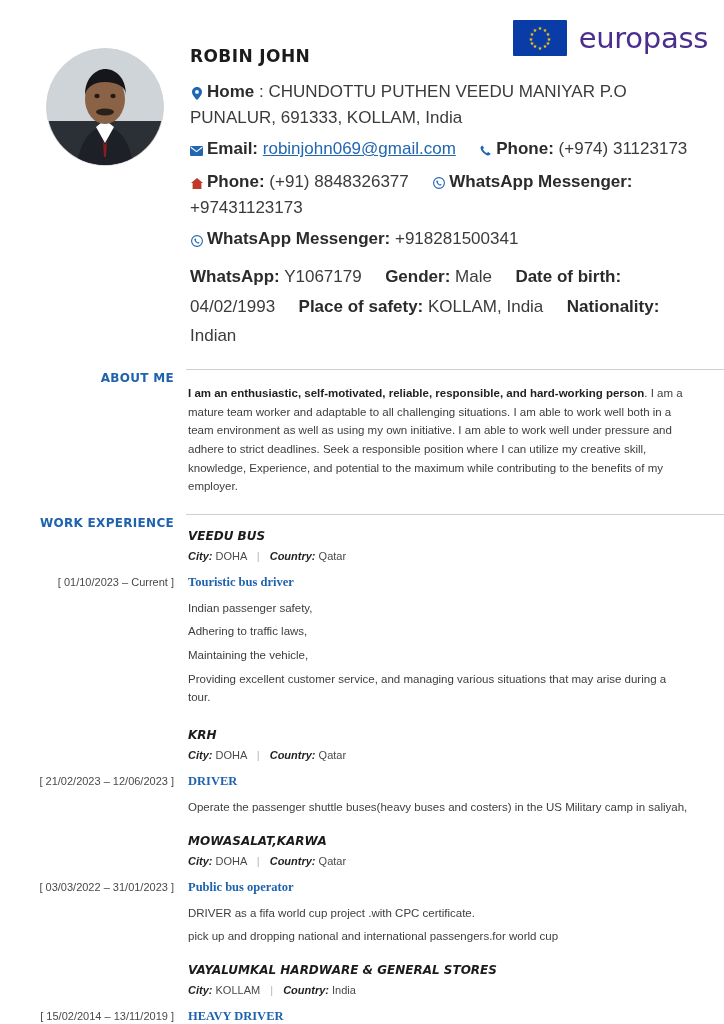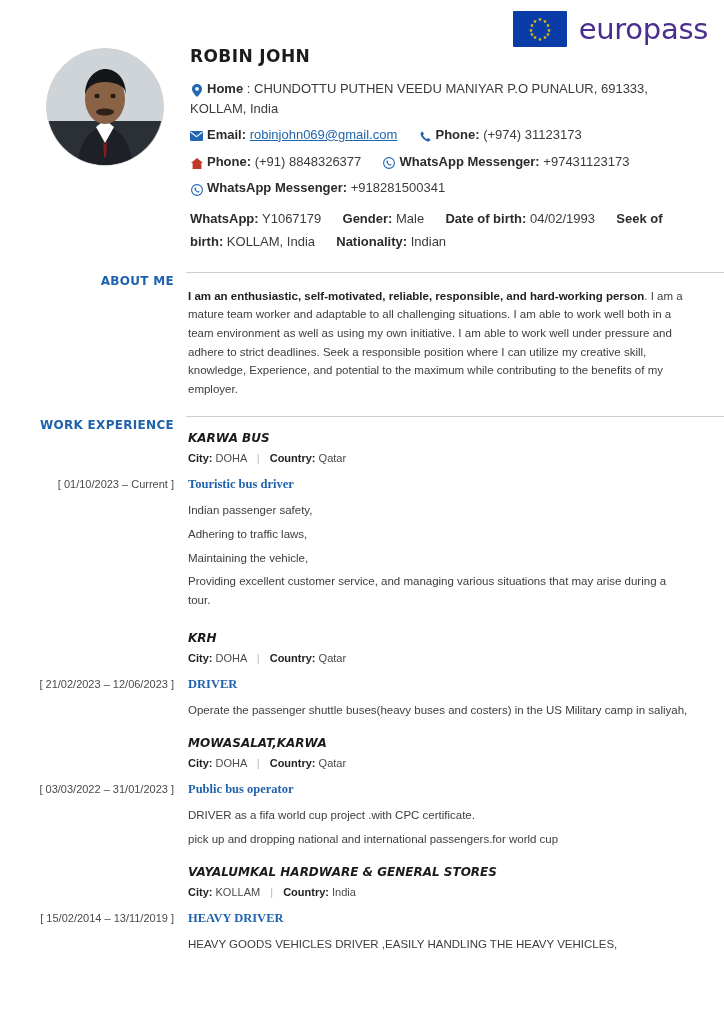--- a/index.html
+++ b/index.html
@@ -20,21 +20,21 @@
     position: relative;
     width: 724px;
     height: 1024px;
     padding: 0;
     box-sizing: border-box;
   }
 
   
   .brand {
     position: absolute;
-    top: 11px;
+    top: 20px;
     right: 16px;
     display: flex;
     align-items: center;
     gap: 12px;
   }
   .eu-flag {
     width: 54px;
     height: 36px;
     background: #0a3ca8;
     position: relative;
@@ -87,21 +87,21 @@
     font-size: 17px;
     font-weight: bold;
     color: #1b1b1b;
     letter-spacing: 0.4px;
     margin: 0 0 14px 0;
     font-family: "DejaVu Sans", sans-serif;
   }
   .contact-line {
     margin-bottom: 7px;
     line-height: 1.45;
-    font-size: 13px;
+    font-size: 17px;
     color: #3b3b3b;
   }
   .contact-line .lbl { font-weight: bold; color: #2b2b2b; }
   .ico {
     display: inline-block;
     width: 13px;
     text-align: center;
     color: #2166b0;
     margin-right: 4px;
     vertical-align: -1px;
@@ -155,21 +155,21 @@
     font-size: 12px;
     color: #1b1b1b;
     margin-bottom: 7px;
     font-family: "DejaVu Sans", sans-serif;
   }
   .citycountry {
     font-size: 11px;
     color: #4a4a4a;
     margin-bottom: 13px;
   }
-  .citycountry b { color: #1f1f1f; }
+  .citycountry b { color: #1f1f1f; font-style: italic; }
   .sep {
     display: inline-block;
     margin: 0 7px;
     color: #b6b6b6;
   }
   .role-row {
     display: flex;
     margin-left: -188px;
     margin-bottom: 9px;
     justify-content: space-between;
@@ -303,21 +303,21 @@
       <div class="contact-line docline">
         <span class="lbl">WhatsApp:</span>
         <span>Y1067179</span>
         <span class="inline-gap"></span>
         <span class="lbl">Gender:</span>
         <span>Male</span>
         <span class="inline-gap"></span>
         <span class="lbl">Date of birth:</span>
         <span>04/02/1993</span>
         <span class="inline-gap"></span>
-        <span class="lbl">Seek of birth:</span>
+        <span class="lbl">Place of safety:</span>
         <span>KOLLAM, India</span>
         <span class="inline-gap"></span>
         <span class="lbl">Nationality:</span>
         <span>Indian</span>
       </div>
     </div>
   </div>
 
   <div class="section">
     <div class="section-title">ABOUT ME</div>
@@ -326,21 +326,21 @@
         <b>I am an enthusiastic, self-motivated, reliable, responsible, and hard-working person</b><span>. I am a mature team worker and adaptable to all challenging situations. I am able to work well both in a team environment as well as using my own initiative. I am able to work well under pressure and adhere to strict deadlines. Seek a responsible position where I can utilize my creative skill, knowledge, Experience, and potential to the maximum while contributing to the benefits of my employer.</span>
       </div>
     </div>
   </div>
 
   <div class="section">
     <div class="section-title">WORK EXPERIENCE</div>
     <div class="section-body">
 
       <div class="exp-block">
-        <div class="org">KARWA BUS</div>
+        <div class="org">VEEDU BUS</div>
         <div class="citycountry">
           <b>City:</b>
           <span>DOHA</span>
           <span class="sep">|</span>
           <b>Country:</b>
           <span>Qatar</span>
         </div>
         <div class="role-row">
           <div class="role-date">[ 01/10/2023 – Current ]</div>
           <div class="role-title">Touristic bus driver</div>

